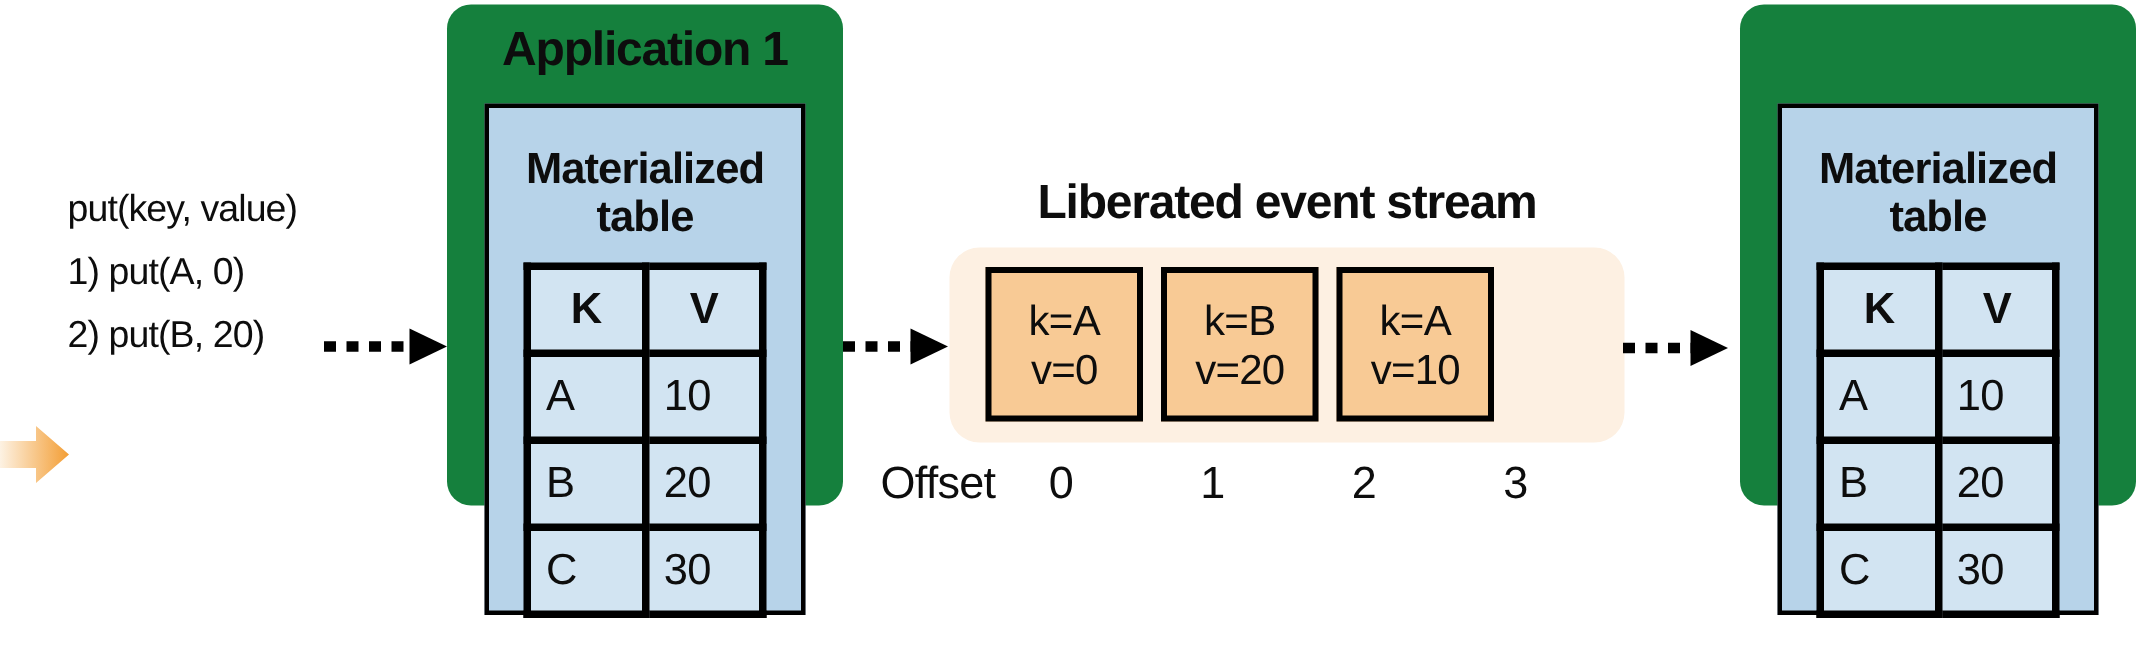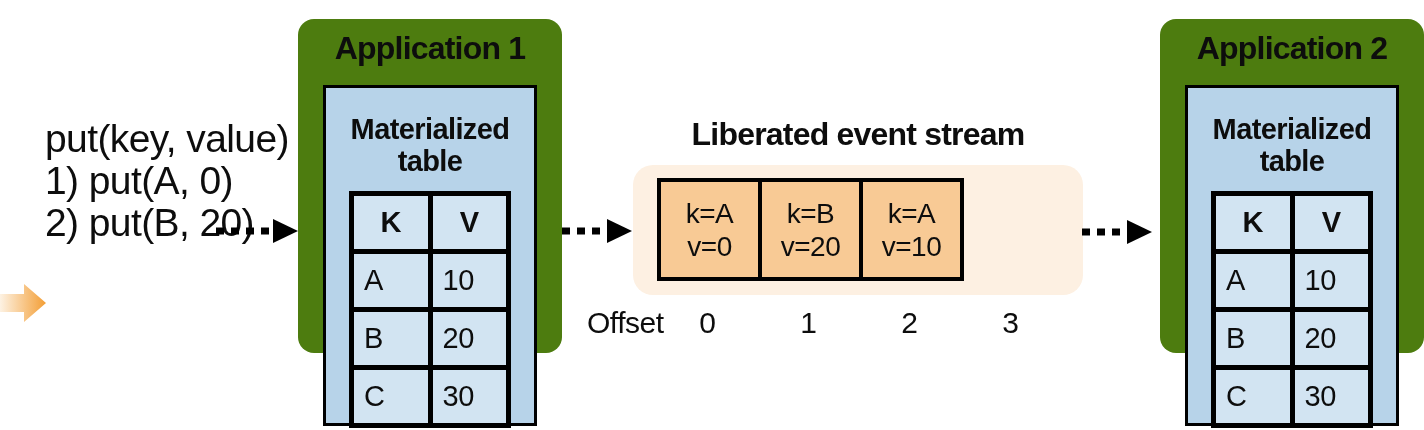--- a/index.html
+++ b/index.html
@@ -10,38 +10,38 @@
     background: #ffffff;
     font-family: "Liberation Sans", sans-serif;
     color: #0d0d0d;
     overflow: hidden;
   }
   
   .ops {
     position: absolute;
     left: 45px;
     top: 118px;
-    font-size: 39px;
+    font-size: 25px;
     line-height: 42px;
     letter-spacing: -0.6px;
     white-space: nowrap;
   }
   .block-arrow { position: absolute; left: 0; top: 283px; }
   
   .flow-arrow { position: absolute; }
   .arrow-1 { left: 215px; top: 218px; }
   .arrow-2 { left: 561px; top: 218px; }
   .arrow-3 { left: 1081px; top: 219px; }
   
   .app {
     position: absolute;
-    top: 19px;
+    top: 3px;
     width: 264px;
     height: 334px;
-    background: #4d7c0f;
+    background: #15803d;
     border-radius: 16px;
   }
   .app--1 { left: 298px; }
   .app--2 { left: 1160px; }
   .app-title {
     text-align: center;
     padding-top: 11px;
     font-size: 32px;
     font-weight: 700;
     letter-spacing: -0.8px;
@@ -95,21 +95,21 @@
   }
   .stream-box {
     position: absolute;
     left: 633px;
     top: 165px;
     width: 450px;
     height: 130px;
     background: #fdf0e2;
     border-radius: 20px;
   }
-  .cells { position: absolute; left: 24px; top: 13px; display: flex; }
+  .cells { position: absolute; left: 24px; top: 13px; display: flex; gap: 16px; }
   .cell {
     width: 97px;
     height: 95px;
     background: #f8ca95;
     border: 4px solid #000;
     margin-left: -4px;
     display: flex;
     flex-direction: column;
     justify-content: center;
     align-items: center;
@@ -226,21 +226,20 @@
   </div>
 
   <div class="flow-arrow arrow-3">
     <svg width="72" height="26" viewBox="0 0 72 26">
       <line x1="1" y1="13" x2="48" y2="13" stroke="#000" stroke-width="7" stroke-dasharray="8 7"></line>
       <polygon points="46,1 71,13 46,25" fill="#000"></polygon>
     </svg>
   </div>
 
   <div class="app app--2">
-    <div class="app-title">Application 2</div>
     <div class="mat">
       <div class="mat-title">Materialized table</div>
       <table class="kv">
         <tbody>
             <tr class="hdr">
           <td>K</td>
           <td>V</td>
         </tr>
         <tr>
           <td class="data">A</td>

